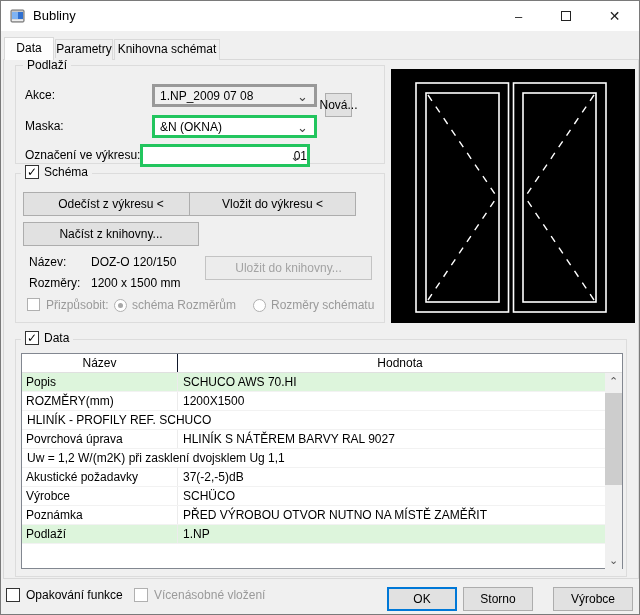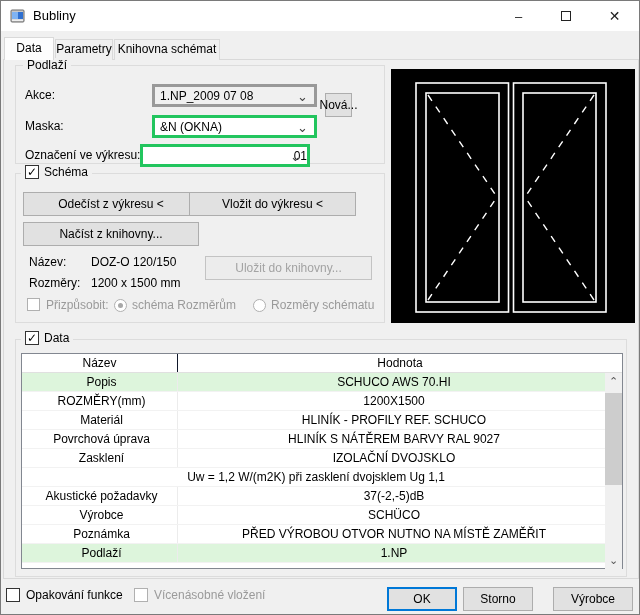--- a/index.html
+++ b/index.html
@@ -56,21 +56,21 @@
 
   
   .preview { position:absolute; left:390px; top:68px; width:244px; height:254px; background:#000; }
 
   
   .table { position:absolute; left:20px; top:352px; width:602px; height:216px; background:#fff; border:1px solid #828790; }
   .thead { position:absolute; left:0; top:0; width:600px; height:19px; background:#fff; border-bottom:1px solid #e0e0e0; display:flex; }
   .th { text-align:center; line-height:18px; }
   .th1 { width:156px; border-right:1px solid #0f172a; }
   .th2 { flex:1; }
-  .tbody { position:absolute; left:0; top:19px; width:583px;text-align:center; }
+  .tbody { position:absolute; left:0; top:19px; width:583px; }
   .trow { display:flex; height:19px; line-height:19px; border-bottom:1px solid #f2f2f2; background:#fff; }
   .trow.hl { background:#ddf5dc; }
   .td { white-space:nowrap; overflow:hidden; }
   .tname { width:156px; padding-left:4px; border-right:1px solid #ececec; }
   .tval { flex:1; padding-left:5px; }
 
   
   .vscroll { position:absolute; right:0; top:19px; width:17px; height:196px; background:#f0f0f0; }
   .scroll-arrow { position:absolute; left:0; width:17px; height:17px; display:flex; align-items:center; justify-content:center; color:#555; font-family:"DejaVu Sans", sans-serif; font-size:11px; }
   .sa-up { top:0; }
@@ -199,30 +199,25 @@
     <div class="tbody">
         <div class="trow hl">
           <div class="td tname">Popis</div>
           <div class="td tval">SCHUCO AWS 70.HI</div>
         </div>
         <div class="trow">
           <div class="td tname">ROZMĚRY(mm)</div>
           <div class="td tval">1200X1500</div>
         </div>
         <div class="trow">
-          <div class="td tname">Materiál</div>
           <div class="td tval">HLINÍK - PROFILY REF. SCHUCO</div>
         </div>
         <div class="trow">
           <div class="td tname">Povrchová úprava</div>
           <div class="td tval">HLINÍK S NÁTĚREM BARVY RAL 9027</div>
-        </div>
-        <div class="trow">
-          <div class="td tname">Zasklení</div>
-          <div class="td tval">IZOLAČNÍ DVOJSKLO</div>
         </div>
         <div class="trow">
           <div class="td tval">Uw = 1,2 W/(m2K) při zasklení dvojsklem Ug 1,1</div>
         </div>
         <div class="trow">
           <div class="td tname">Akustické požadavky</div>
           <div class="td tval">37(-2,-5)dB</div>
         </div>
         <div class="trow">
           <div class="td tname">Výrobce</div>

